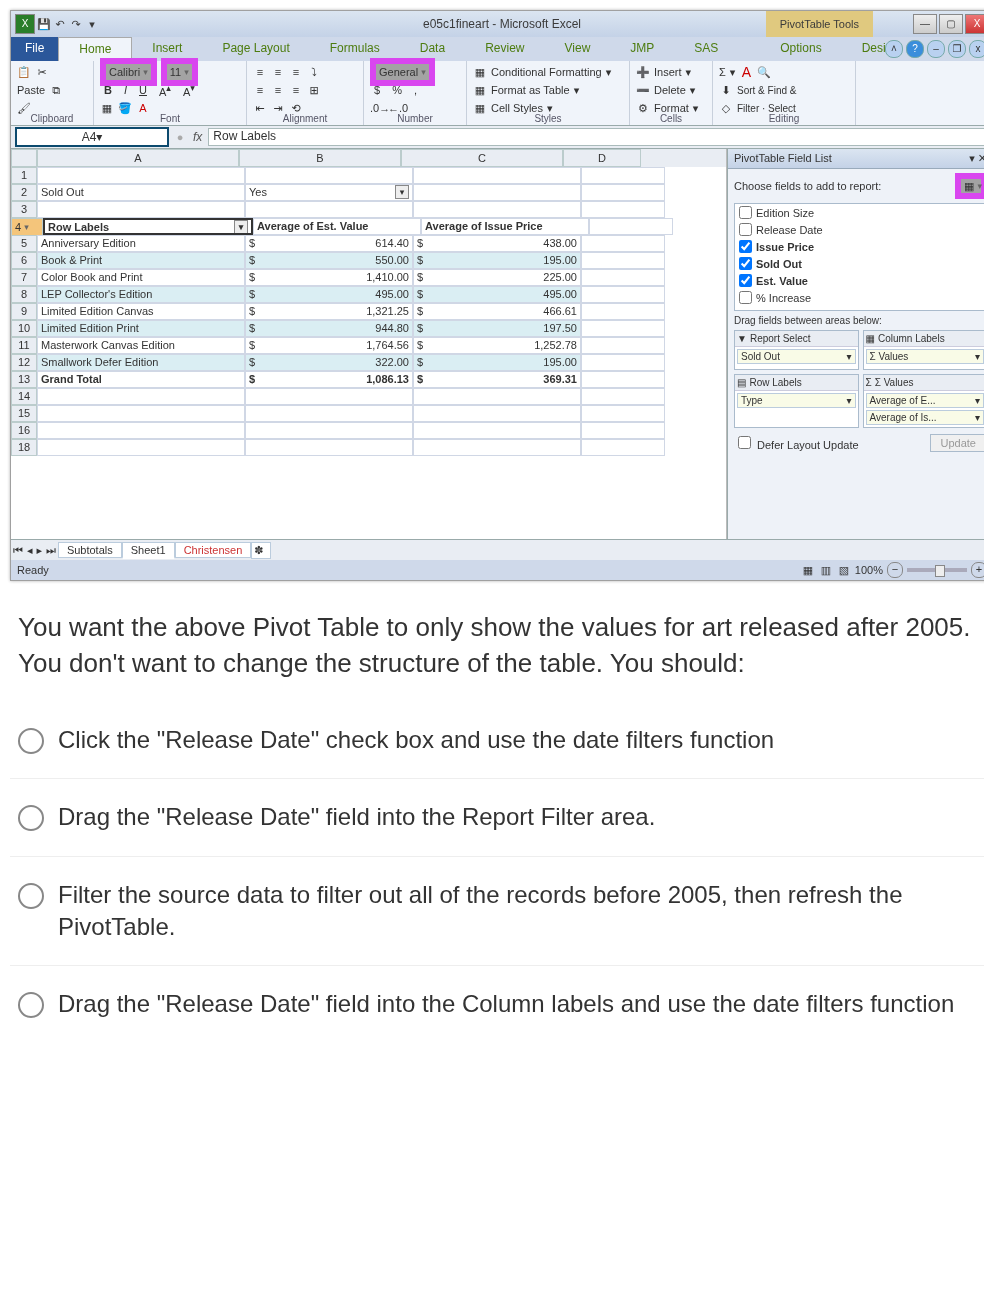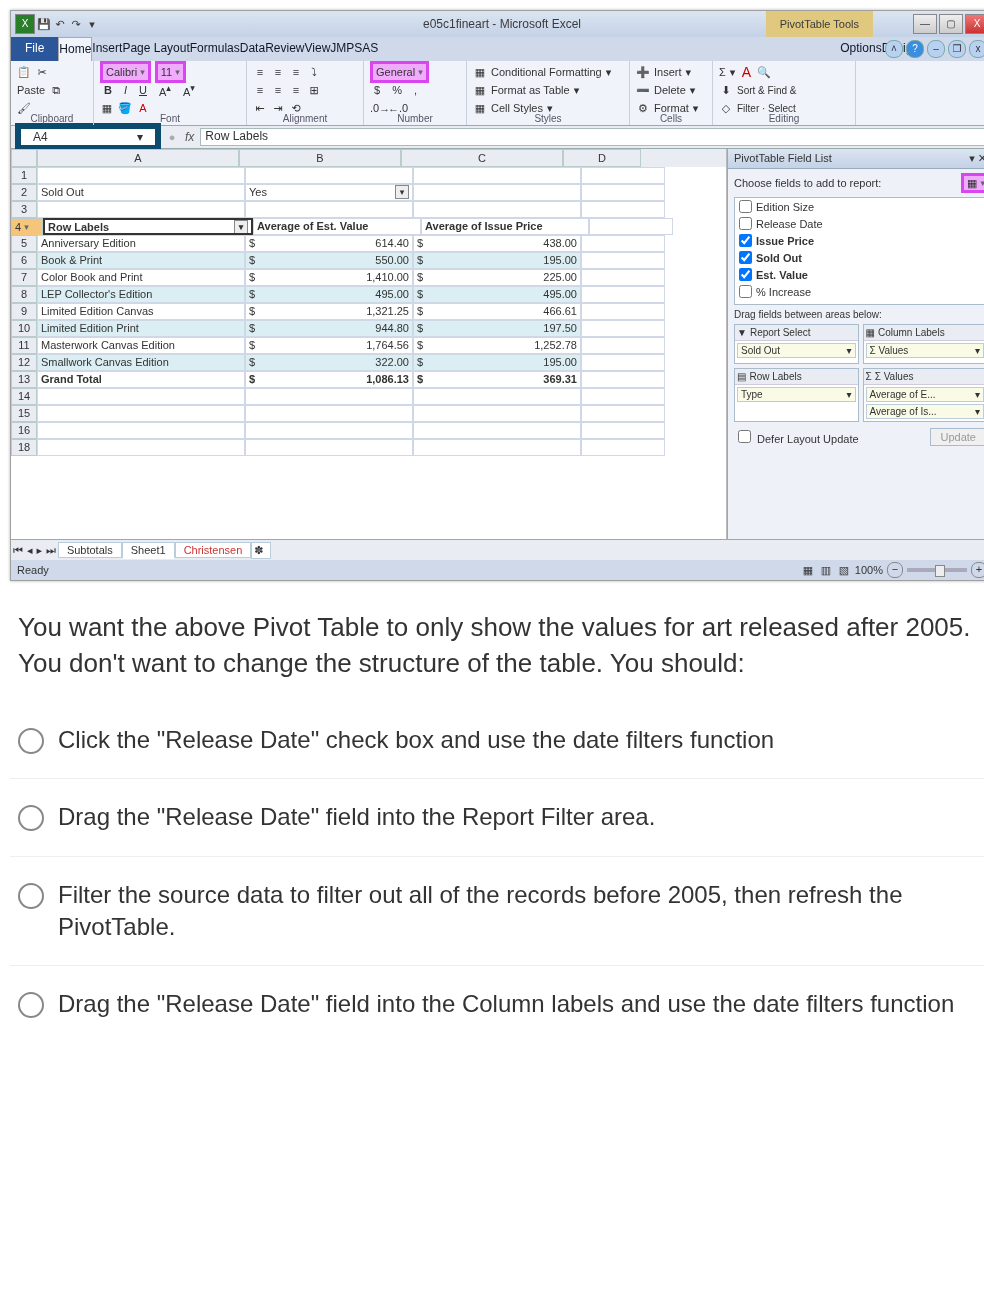--- a/index.html
+++ b/index.html
@@ -7,35 +7,35 @@
 .excel-frame{border:1px solid #a0a0a0;position:relative;background:#e6ecf5;box-shadow:0 0 3px rgba(0,0,0,.3)}
 .titlebar{height:26px;background:linear-gradient(#dbe5f1,#c4d2e7);position:relative;font-size:12px;line-height:26px;text-align:center;color:#3b3b3b}
 .titlebar-left{position:absolute;left:4px;top:3px;display:flex;gap:2px;align-items:center}
 .tb-icon{width:18px;height:18px;background:#2a7e2a;border:1px solid #888;font-size:10px;line-height:18px;text-align:center;color:#fff}
 .pt-tools{position:absolute;right:120px;top:0;background:#e0c97f;padding:0 14px;height:26px;line-height:26px;font-size:11px;color:#3b3b3b}
 .win-btns{position:absolute;right:4px;top:3px;display:flex;gap:2px}
 .win-btn{width:22px;height:18px;background:linear-gradient(#eee,#ccc);border:1px solid #888;font-size:10px;line-height:18px;text-align:center}
 .win-btn.close{background:linear-gradient(#e77,#c33);color:#fff}
 .ribbon-tabs{display:flex;background:#cfd9ea;font-size:12px;position:relative;height:24px}
 .file-tab{background:#2b579a;color:#fff;padding:4px 14px}
-.rtab{padding:4px 0;color:#0f172a;cursor:pointer}
+.rtab{padding:4px 20px;color:#4d7c0f;cursor:pointer}
 .rtab.active{background:#f0f4fa;border:1px solid #aaa;border-bottom:none}
 .rtab-group-right{position:absolute;right:74px;display:flex}
 .help-ctrls{position:absolute;right:6px;top:3px;display:flex;gap:3px;font-size:11px}
 .h-btn{width:16px;height:16px;background:#b9d1f0;border:1px solid #7aa;border-radius:8px;line-height:16px;text-align:center;font-size:10px}
 .ribbon-body{background:#f0f4fa;border-bottom:1px solid #9aa;display:flex;font-size:11px;height:64px}
 .rgroup{border-right:1px solid #c8d0dc;padding:2px 6px;position:relative}
 .rgroup-label{position:absolute;bottom:1px;left:0;right:0;text-align:center;font-size:10px;color:#556}
 .rgroup .rc{display:flex;gap:4px;align-items:center;height:18px}
 .rbtn{border:1px solid transparent;padding:0 3px;font-size:11px}
-.sel{border:3px solid #d946ef;background:#f0abfc;padding:0 3px;height:16px;display:inline-flex;align-items:center}
+.sel{border:6px solid #d946ef;background:#a3a3a3;padding:0 3px;height:16px;display:inline-flex;align-items:center}
 .sel::after{content:"▾";margin-left:3px;color:#666;font-size:9px}
 .ico{display:inline-block;width:14px;height:14px;text-align:center;line-height:14px;font-size:11px}
 .namebox-row{display:flex;background:#e9edf3;border-bottom:1px solid #9aa;height:22px;font-size:12px;align-items:center}
-.namebox{width:110px;border:6px solid #0c4a6e;background:#fff;margin:2px 4px;padding:0 12px;height:16px;display:flex;justify-content:space-between;align-items:center}
+.namebox{width:110px;border:2px solid #0c4a6e;background:#fff;margin:2px 4px;padding:0 20px;height:16px;display:flex;justify-content:center;align-items:center}
 .fx{padding:0 6px;font-style:italic;color:#555}
 .fbar{flex:1;border:1px solid #abb;background:#fff;height:16px;padding:0 4px;margin:2px 6px 2px 0}
 .ss-area{display:flex;background:#fff;height:390px;position:relative}
 .grid{flex:1;overflow:hidden;border-right:1px solid #bbb}
 .col-headers{display:flex;background:#e9edf3;font-size:11px;height:18px}
 .corner{width:24px;border:1px solid #bcc;background:#e9edf3}
 .ch{border:1px solid #bcc;text-align:center;line-height:16px}
 .chA{width:200px}.chB{width:160px}.chC{width:160px}.chD{width:76px}
 .rows{font-size:11px}
 .row{display:flex;height:17px}
@@ -311,21 +311,21 @@
             </div>
             <div class="row">
               <div class="rh">11</div>
               <div class="cell cA">Masterwork Canvas Edition</div>
               <div class="cell cB" style="display: flex; justify-content: space-between;"><span class="cur">$</span>1,764.56</div>
               <div class="cell cC" style="display: flex; justify-content: space-between;"><span class="cur">$</span>1,252.78</div>
               <div class="cell cD"></div>
             </div>
             <div class="row">
               <div class="rh">12</div>
-              <div class="cell cA bnd">Smallwork Canvas Edition</div>
+              <div class="cell cA bnd">Smallwork Defer Edition</div>
               <div class="cell cB bnd" style="display: flex; justify-content: space-between;"><span class="cur">$</span>322.00</div>
               <div class="cell cC bnd" style="display: flex; justify-content: space-between;"><span class="cur">$</span>195.00</div>
               <div class="cell cD"></div>
             </div>
             <div class="row">
               <div class="rh">13</div>
               <div class="cell cA hdr">Grand Total</div>
               <div class="cell cB hdr" style="display: flex; justify-content: space-between;"><span class="cur">$</span>1,086.13</div>
               <div class="cell cC hdr" style="display: flex; justify-content: space-between;"><span class="cur">$</span>369.31</div>
               <div class="cell cD"></div>

